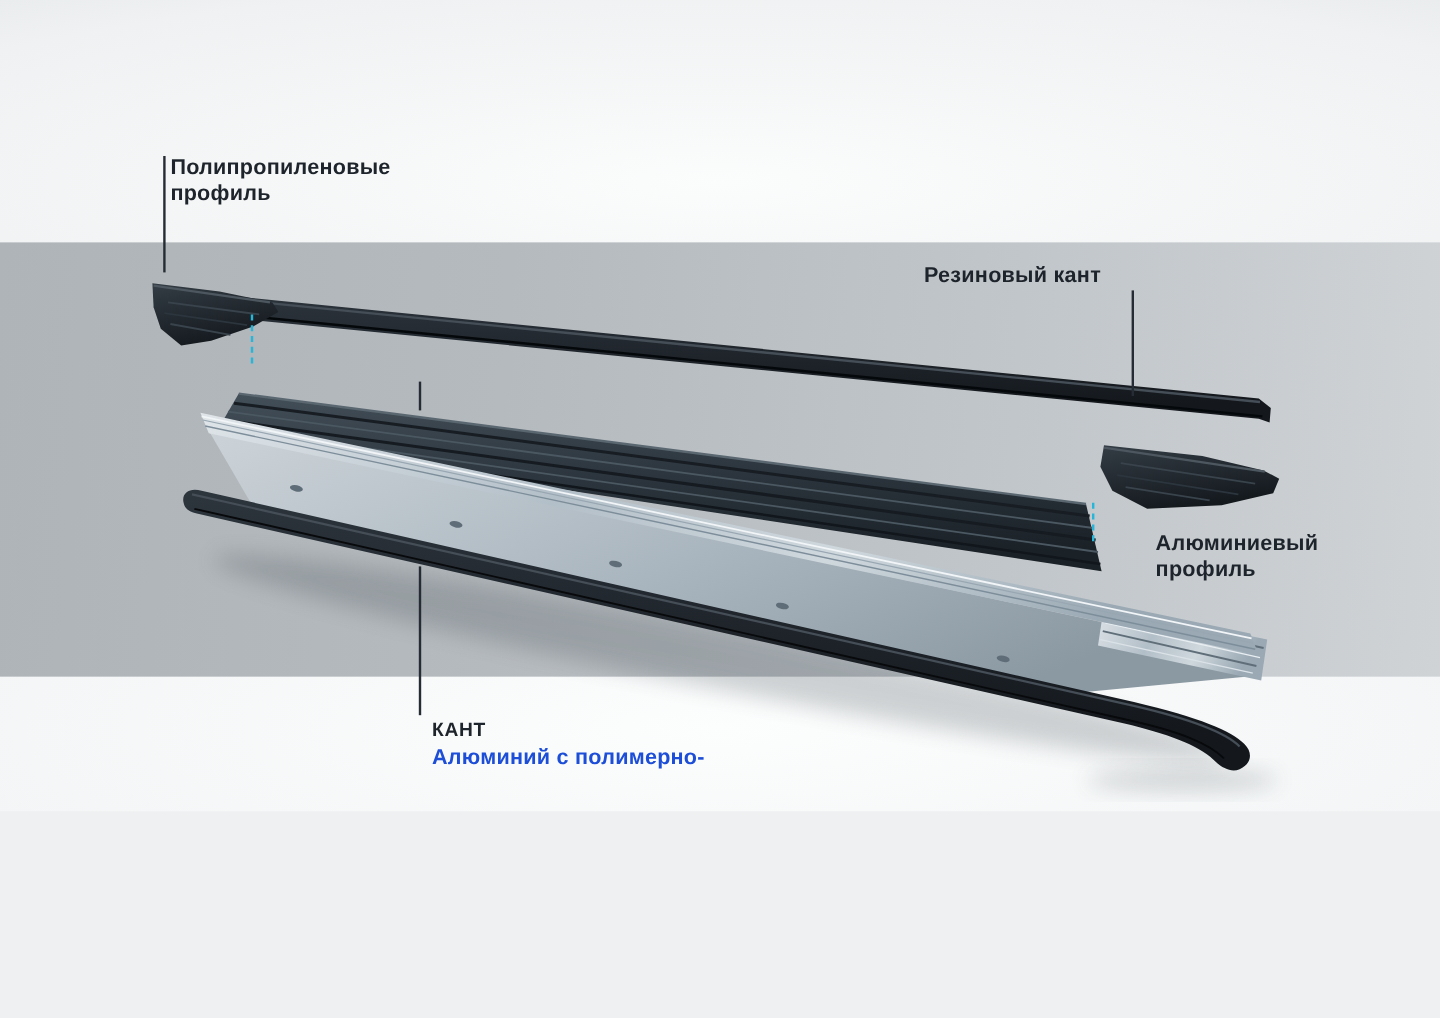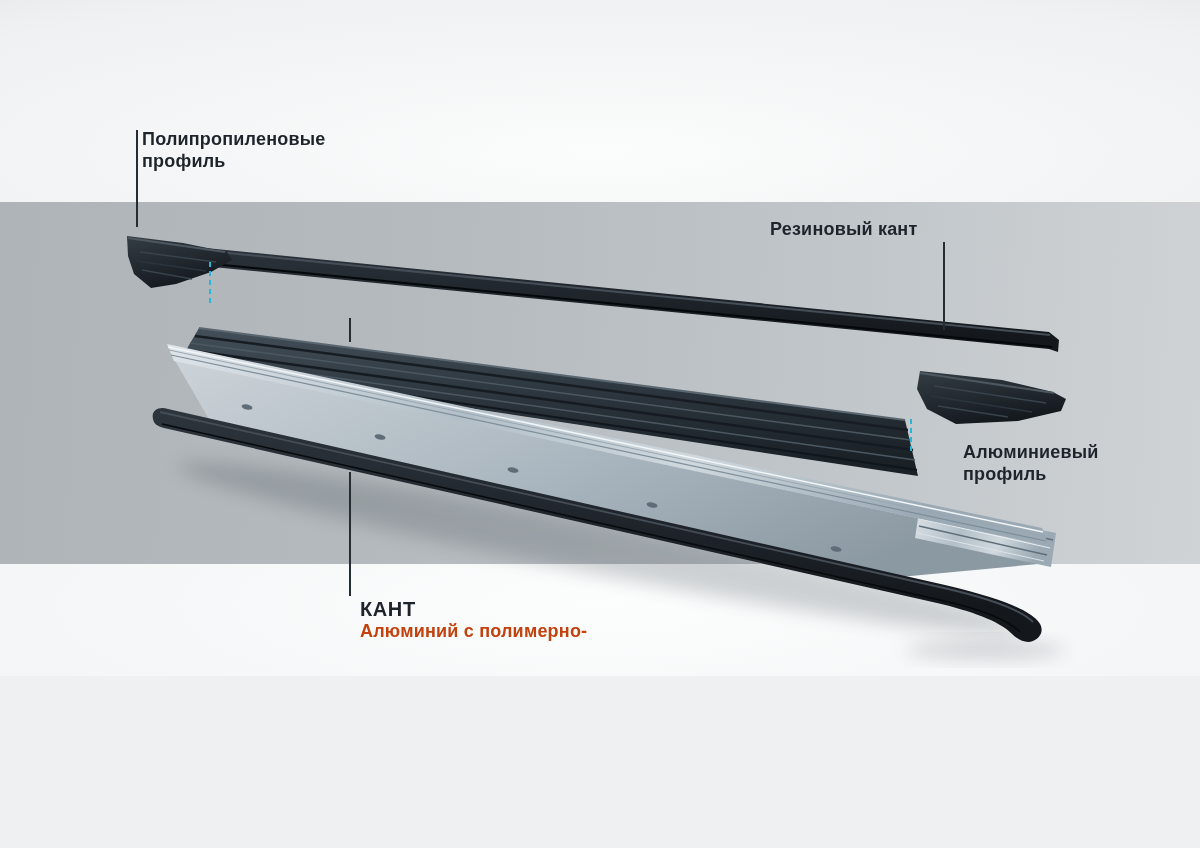--- a/index.html
+++ b/index.html
@@ -13,22 +13,22 @@
                background: radial-gradient(120% 150% at 50% 75%, #fbfcfc 0%, #eff1f2 55%, #d8dcdf 100%); }
   .bg-band   { top:202px; height:362px;
                background: linear-gradient(93deg, #afb4b8 0%, #b5babe 35%, #c1c6ca 70%, #cfd3d6 100%); }
   .bg-bottom { top:564px; height:284px;
                background: radial-gradient(130% 130% at 50% 15%, #fcfdfd 0%, #f2f4f5 50%, #dfe2e4 100%); }
 
   .art { position:absolute; left:0; top:0; width:1200px; height:848px; }
 
   .label { position:absolute; font-weight:bold; font-size:18px; line-height:22px;
            color:#1e242b; letter-spacing:.2px; white-space:nowrap; }
-  .label .sub { color:#c2410c; }
-  .kant-title { font-size:20px; letter-spacing:.6px; }
+  .label .sub { color:#1d4ed8; }
+  .kant-title { font-size:16px; letter-spacing:.6px; }
 </style>
 </head>
 <body>
 
 <div class="stage">
 
   <div class="bg bg-top"></div>
   <div class="bg bg-band"></div>
   <div class="bg bg-bottom"></div>
 

